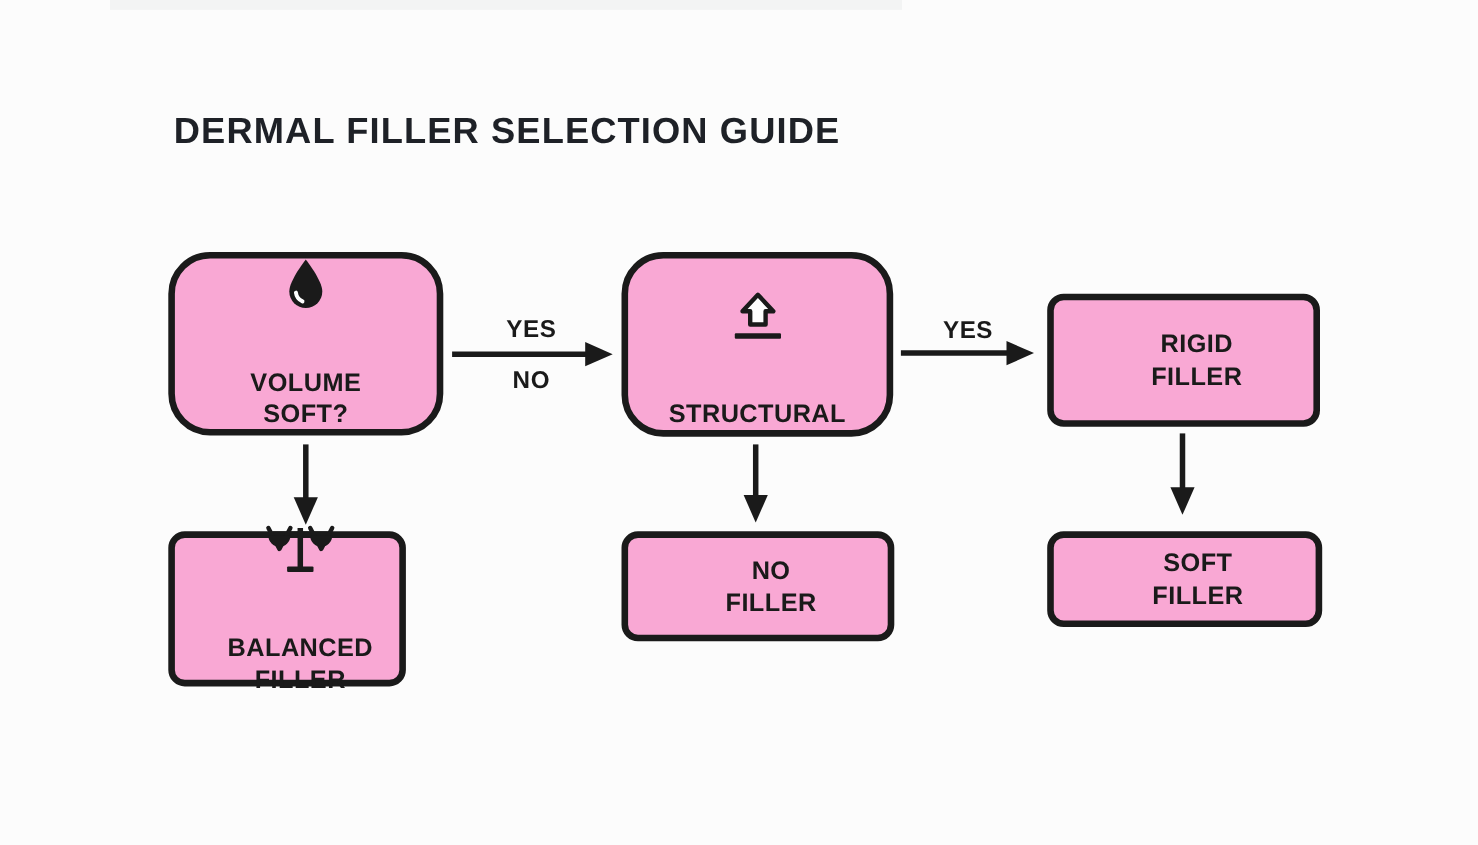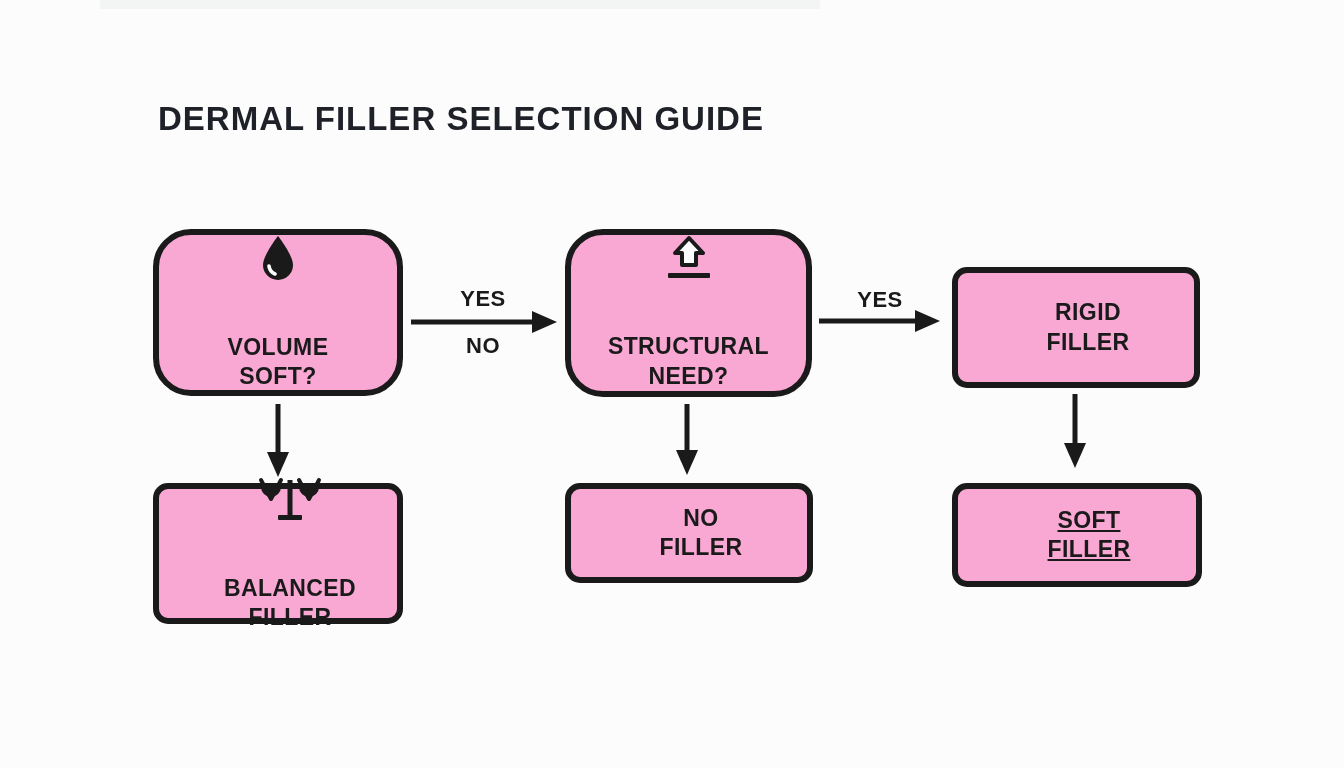--- a/index.html
+++ b/index.html
@@ -122,32 +122,31 @@
 
   <div class="node big" style="left:565px;top:229px;width:247px;height:168px;justify-content:flex-end;">
     <span class="icon">
       <svg width="48" height="46" viewBox="0 0 48 46">
         <path d="M24,3 L38,18 L31,18 L31,30 L17,30 L17,18 L10,18 Z" fill="#fefefe" stroke="#1a1a1a" stroke-width="4" stroke-linejoin="round"></path>
         <rect x="3" y="38" width="42" height="5" rx="1" fill="#1a1a1a"></rect>
       </svg>
     </span>
     <div class="label">
       <span>STRUCTURAL</span>
-      <span>NEED?</span>
     </div>
   </div>
 
   <div class="node small" style="left:952px;top:267px;width:248px;height:121px;">
     <div class="label">
       <span>RIGID</span>
       <span>FILLER</span>
     </div>
   </div>
 
-  <div class="node small" style="left:153px;top:483px;width:250px;height:141px;align-items:center;">
+  <div class="node small" style="left:153px;top:483px;width:216px;height:141px;align-items:center;">
     <span class="icon">
       <svg width="66" height="48" viewBox="0 0 66 48">
         <rect x="8" y="8" width="50" height="5" fill="#1a1a1a"></rect>
         <rect x="30.5" y="5" width="5" height="36" fill="#1a1a1a"></rect>
         <rect x="21" y="40" width="24" height="5" rx="1" fill="#1a1a1a"></rect>
 
         <path d="M4,5 L14,24 L24,5" fill="none" stroke="#1a1a1a" stroke-width="4" stroke-linecap="round" stroke-linejoin="round"></path>
         <path d="M4,12 A10,10 0 0 0 24,12 Z" fill="#1a1a1a"></path>
 
         <path d="M42,5 L52,24 L62,5" fill="none" stroke="#1a1a1a" stroke-width="4" stroke-linecap="round" stroke-linejoin="round"></path>
@@ -160,20 +159,20 @@
     </div>
   </div>
 
   <div class="node small" style="left:565px;top:483px;width:248px;height:100px;">
     <div class="label">
       <span>NO</span>
       <span>FILLER</span>
     </div>
   </div>
 
-  <div class="node small" style="left:952px;top:483px;width:250px;height:104px;text-decoration:underline;">
+  <div class="node small" style="left:952px;top:483px;width:250px;height:87px;">
     <div class="label">
       <span>SOFT</span>
       <span>FILLER</span>
     </div>
   </div>
 
 </div>
 
 </body></html>

